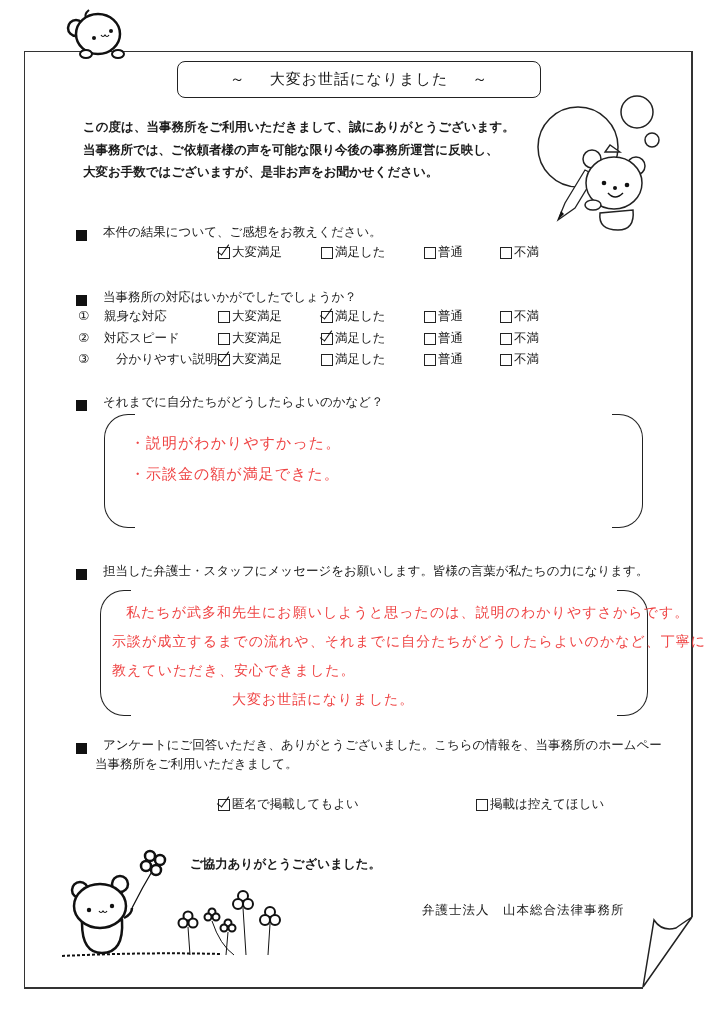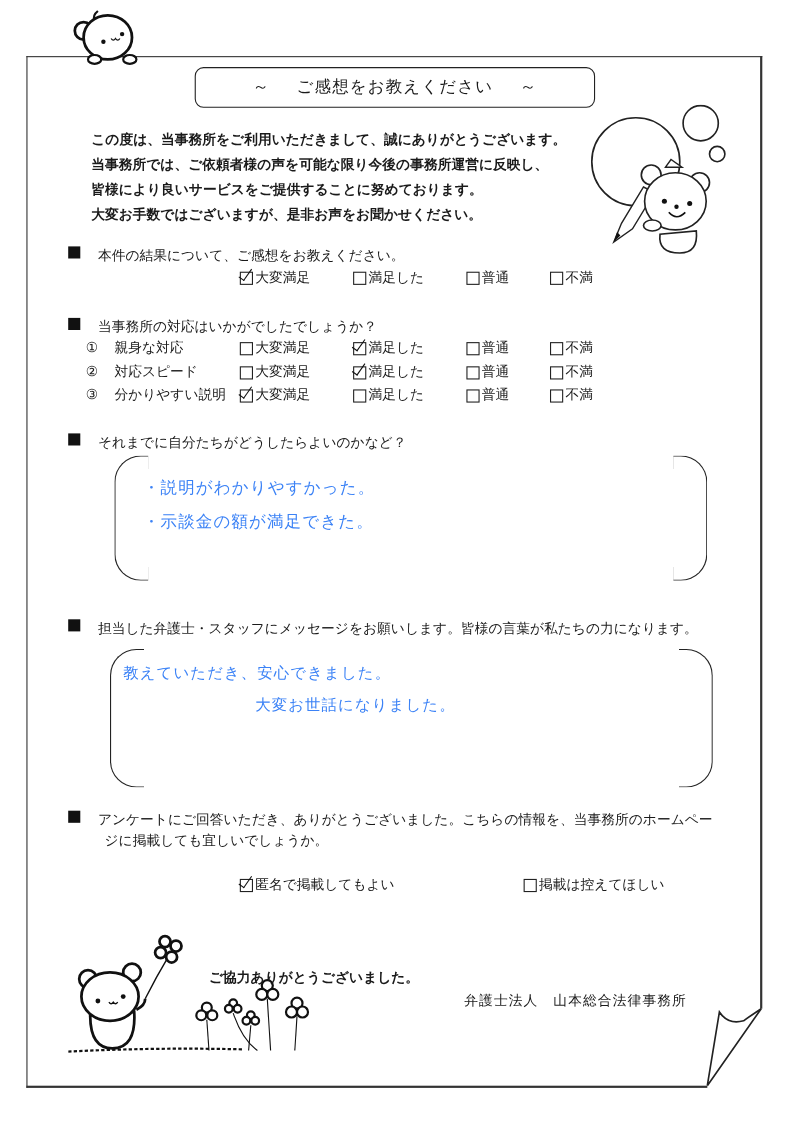--- a/index.html
+++ b/index.html
@@ -9,32 +9,32 @@
           border-left:1.5px solid #333; border-top:1.5px solid #333; }
   .page-right { position:absolute; left:691px; top:51px; width:1.5px; height:866px; background:#333; }
   .page-bottom { position:absolute; left:24px; top:987px; width:619px; height:1.5px; background:#333; }
   .fold { position:absolute; left:600px; top:900px; }
   .abs { position:absolute; }
   .title-box { position:absolute; left:177px; top:61px; width:362px; height:35px;
                border:1.5px solid #222; border-radius:8px; display:flex; align-items:center; justify-content:center;
                font-size:15px; letter-spacing:1px; }
   .title-box span { margin:0 18px; }
   .intro { position:absolute; left:83px; top:116px; font-size:12.5px; line-height:22.5px;font-weight:bold; }
-  .q { position:absolute; left:62px; font-size:12.5px; display:flex; align-items:flex-start; }
+  .q { position:absolute; left:76px; font-size:12.5px; display:flex; align-items:flex-end; }
   .q .bullet { width:11px; height:11px; background:#111; display:inline-block; margin-right:16px; }
   .opt { position:absolute; font-size:12.5px; display:flex; align-items:center; white-space:nowrap; }
   .box { display:inline-block; width:10px; height:10px; border:1px solid #222; margin-right:2px; position:relative; top:0px; }
   .box.checked::after { content:""; position:absolute; left:1px; top:-6px; width:5px; height:12px;
                         border-right:1.5px solid #111; border-bottom:1.5px solid #111; transform:rotate(35deg); }
   .row-label { position:absolute; font-size:12.5px; white-space:nowrap; }
-  .hand { font-family:"DejaVu Serif", "Liberation Serif", serif; font-size:15px; letter-spacing:1px; color:#3b82f6; }
+  .hand { font-family:"DejaVu Serif", "Liberation Serif", serif; font-size:15px; letter-spacing:1px; color:#ef4444; }
   .bracket { position:absolute; border:1.5px solid #222; }
   .bl { border-right:none; border-radius:24px 0 0 24px; }
   .br { border-left:none; border-radius:0 24px 24px 0; }
-  .thanks { position:absolute; left:190px; top:856px; font-size:12.5px; font-weight:bold;margin-top:25px; }
+  .thanks { position:absolute; left:190px; top:856px; font-size:12.5px; font-weight:bold; }
   .firm { position:absolute; left:422px; top:902px; font-size:12.5px; letter-spacing:1px; }
 </style>
 </head>
 <body>
 
 <div class="page"></div>
 <div class="page-right"></div>
 <div class="page-bottom"></div>
 <svg class="fold" width="100" height="100" viewBox="0 0 100 100">
   <path d="M43 87 L92 17 Q80 25 76 28 Q62 32 54 20 L43 87" fill="#fff" stroke="#222" stroke-width="1.5"></path>
@@ -46,21 +46,21 @@
   <ellipse cx="34" cy="30" rx="22" ry="20" fill="#fff" stroke="#111" stroke-width="2.5"></ellipse>
   <circle cx="30" cy="34" r="2" fill="#111"></circle>
   <circle cx="47" cy="27" r="2" fill="#111"></circle>
   <path d="M37 31 q2 3 4 0 q2 3 4 0" fill="none" stroke="#111" stroke-width="1.2"></path>
   <ellipse cx="22" cy="50" rx="6" ry="4" fill="#fff" stroke="#111" stroke-width="2"></ellipse>
   <ellipse cx="54" cy="50" rx="6" ry="4" fill="#fff" stroke="#111" stroke-width="2"></ellipse>
 </svg>
 
 <div class="title-box">
   <span>～</span>
-  <span style="margin:0 6px">ご感想をお教えください</span>
+  <span style="margin:0 6px">大変お世話になりました</span>
   <span>～</span>
 </div>
 
 <svg class="abs" style="left:530px;top:95px" width="130" height="140" viewBox="0 0 130 140">
   <circle cx="48" cy="52" r="40" fill="#fff" stroke="#222" stroke-width="1.5"></circle>
   <circle cx="107" cy="17" r="16" fill="#fff" stroke="#222" stroke-width="1.5"></circle>
   <circle cx="122" cy="45" r="7" fill="#fff" stroke="#222" stroke-width="1.5"></circle>
   <path d="M28 125 L35 108 L55 75 L65 80 L45 113 Z" fill="#fff" stroke="#222" stroke-width="1.3"></path>
   <path d="M28 125 L31 116 L34 119 Z" fill="#111"></path>
   <circle cx="62" cy="64" r="9" fill="#fff" stroke="#222" stroke-width="1.5"></circle>
@@ -71,21 +71,20 @@
   <circle cx="74" cy="88" r="2.3" fill="#111"></circle>
   <circle cx="97" cy="90" r="2.3" fill="#111"></circle>
   <circle cx="85" cy="93" r="2" fill="#111"></circle>
   <path d="M78 98 Q85 106 93 98" fill="none" stroke="#111" stroke-width="1.5"></path>
   <ellipse cx="63" cy="110" rx="8" ry="5" fill="#fff" stroke="#222" stroke-width="1.5"></ellipse>
 </svg>
 
 <div class="intro">
   <div>この度は、当事務所をご利用いただきまして、誠にありがとうございます。</div>
   <div>当事務所では、ご依頼者様の声を可能な限り今後の事務所運営に反映し、</div>
-  <div>皆様により良いサービスをご提供することに努めております。</div>
   <div>大変お手数ではございますが、是非お声をお聞かせください。</div>
 </div>
 
 <div class="q" style="top:224px">
   <span class="bullet"></span>
   <span>本件の結果について、ご感想をお教えください。</span>
 </div>
 <div class="opt" style="left:218px;top:244px">
     <span class="box checked"></span>
     <span>大変満足</span>
@@ -140,21 +139,21 @@
 <div class="opt" style="left:424px;top:330px">
     <span class="box"></span>
     <span>普通</span>
   </div>
 <div class="opt" style="left:500px;top:330px">
     <span class="box"></span>
     <span>不満</span>
   </div>
 
 <div class="row-label" style="left:78px;top:351px">③</div>
-<div class="row-label" style="left:104px;top:351px">分かりやすい説明</div>
+<div class="row-label" style="left:116px;top:351px">分かりやすい説明</div>
 <div class="opt" style="left:218px;top:351px">
     <span class="box checked"></span>
     <span>大変満足</span>
   </div>
 <div class="opt" style="left:321px;top:351px">
     <span class="box"></span>
     <span>満足した</span>
   </div>
 <div class="opt" style="left:424px;top:351px">
     <span class="box"></span>
@@ -176,29 +175,31 @@
   <div>・示談金の額が満足できた。</div>
 </div>
 
 <div class="q" style="top:563px">
   <span class="bullet"></span>
   <span>担当した弁護士・スタッフにメッセージをお願いします。皆様の言葉が私たちの力になります。</span>
 </div>
 <div class="bracket bl" style="left:100px;top:590px;width:30px;height:124px"></div>
 <div class="bracket br" style="left:617px;top:590px;width:30px;height:124px"></div>
 <div class="abs hand" style="left:112px;top:598px;line-height:29px;font-size:14px">
+  <div style="padding-left:14px">私たちが武多和先生にお願いしようと思ったのは、説明のわかりやすさからです。</div>
+  <div>示談が成立するまでの流れや、それまでに自分たちがどうしたらよいのかなど、丁寧に</div>
   <div>教えていただき、安心できました。</div>
   <div style="padding-left:120px">大変お世話になりました。</div>
 </div>
 
 <div class="q" style="top:737px">
   <span class="bullet"></span>
   <span>アンケートにご回答いただき、ありがとうございました。こちらの情報を、当事務所のホームペー</span>
 </div>
-<div class="abs" style="left:95px;top:756px;font-size:12.5px">ジに掲載しても宜しいでしょうか。</div>
+<div class="abs" style="left:95px;top:756px;font-size:12.5px">当事務所をご利用いただきまして。</div>
 <div class="opt" style="left:218px;top:796px">
     <span class="box checked"></span>
     <span>匿名で掲載してもよい</span>
   </div>
 <div class="opt" style="left:476px;top:796px">
     <span class="box"></span>
     <span>掲載は控えてほしい</span>
   </div>
 
 <svg class="abs" style="left:62px;top:848px" width="160" height="110" viewBox="0 0 160 110">

